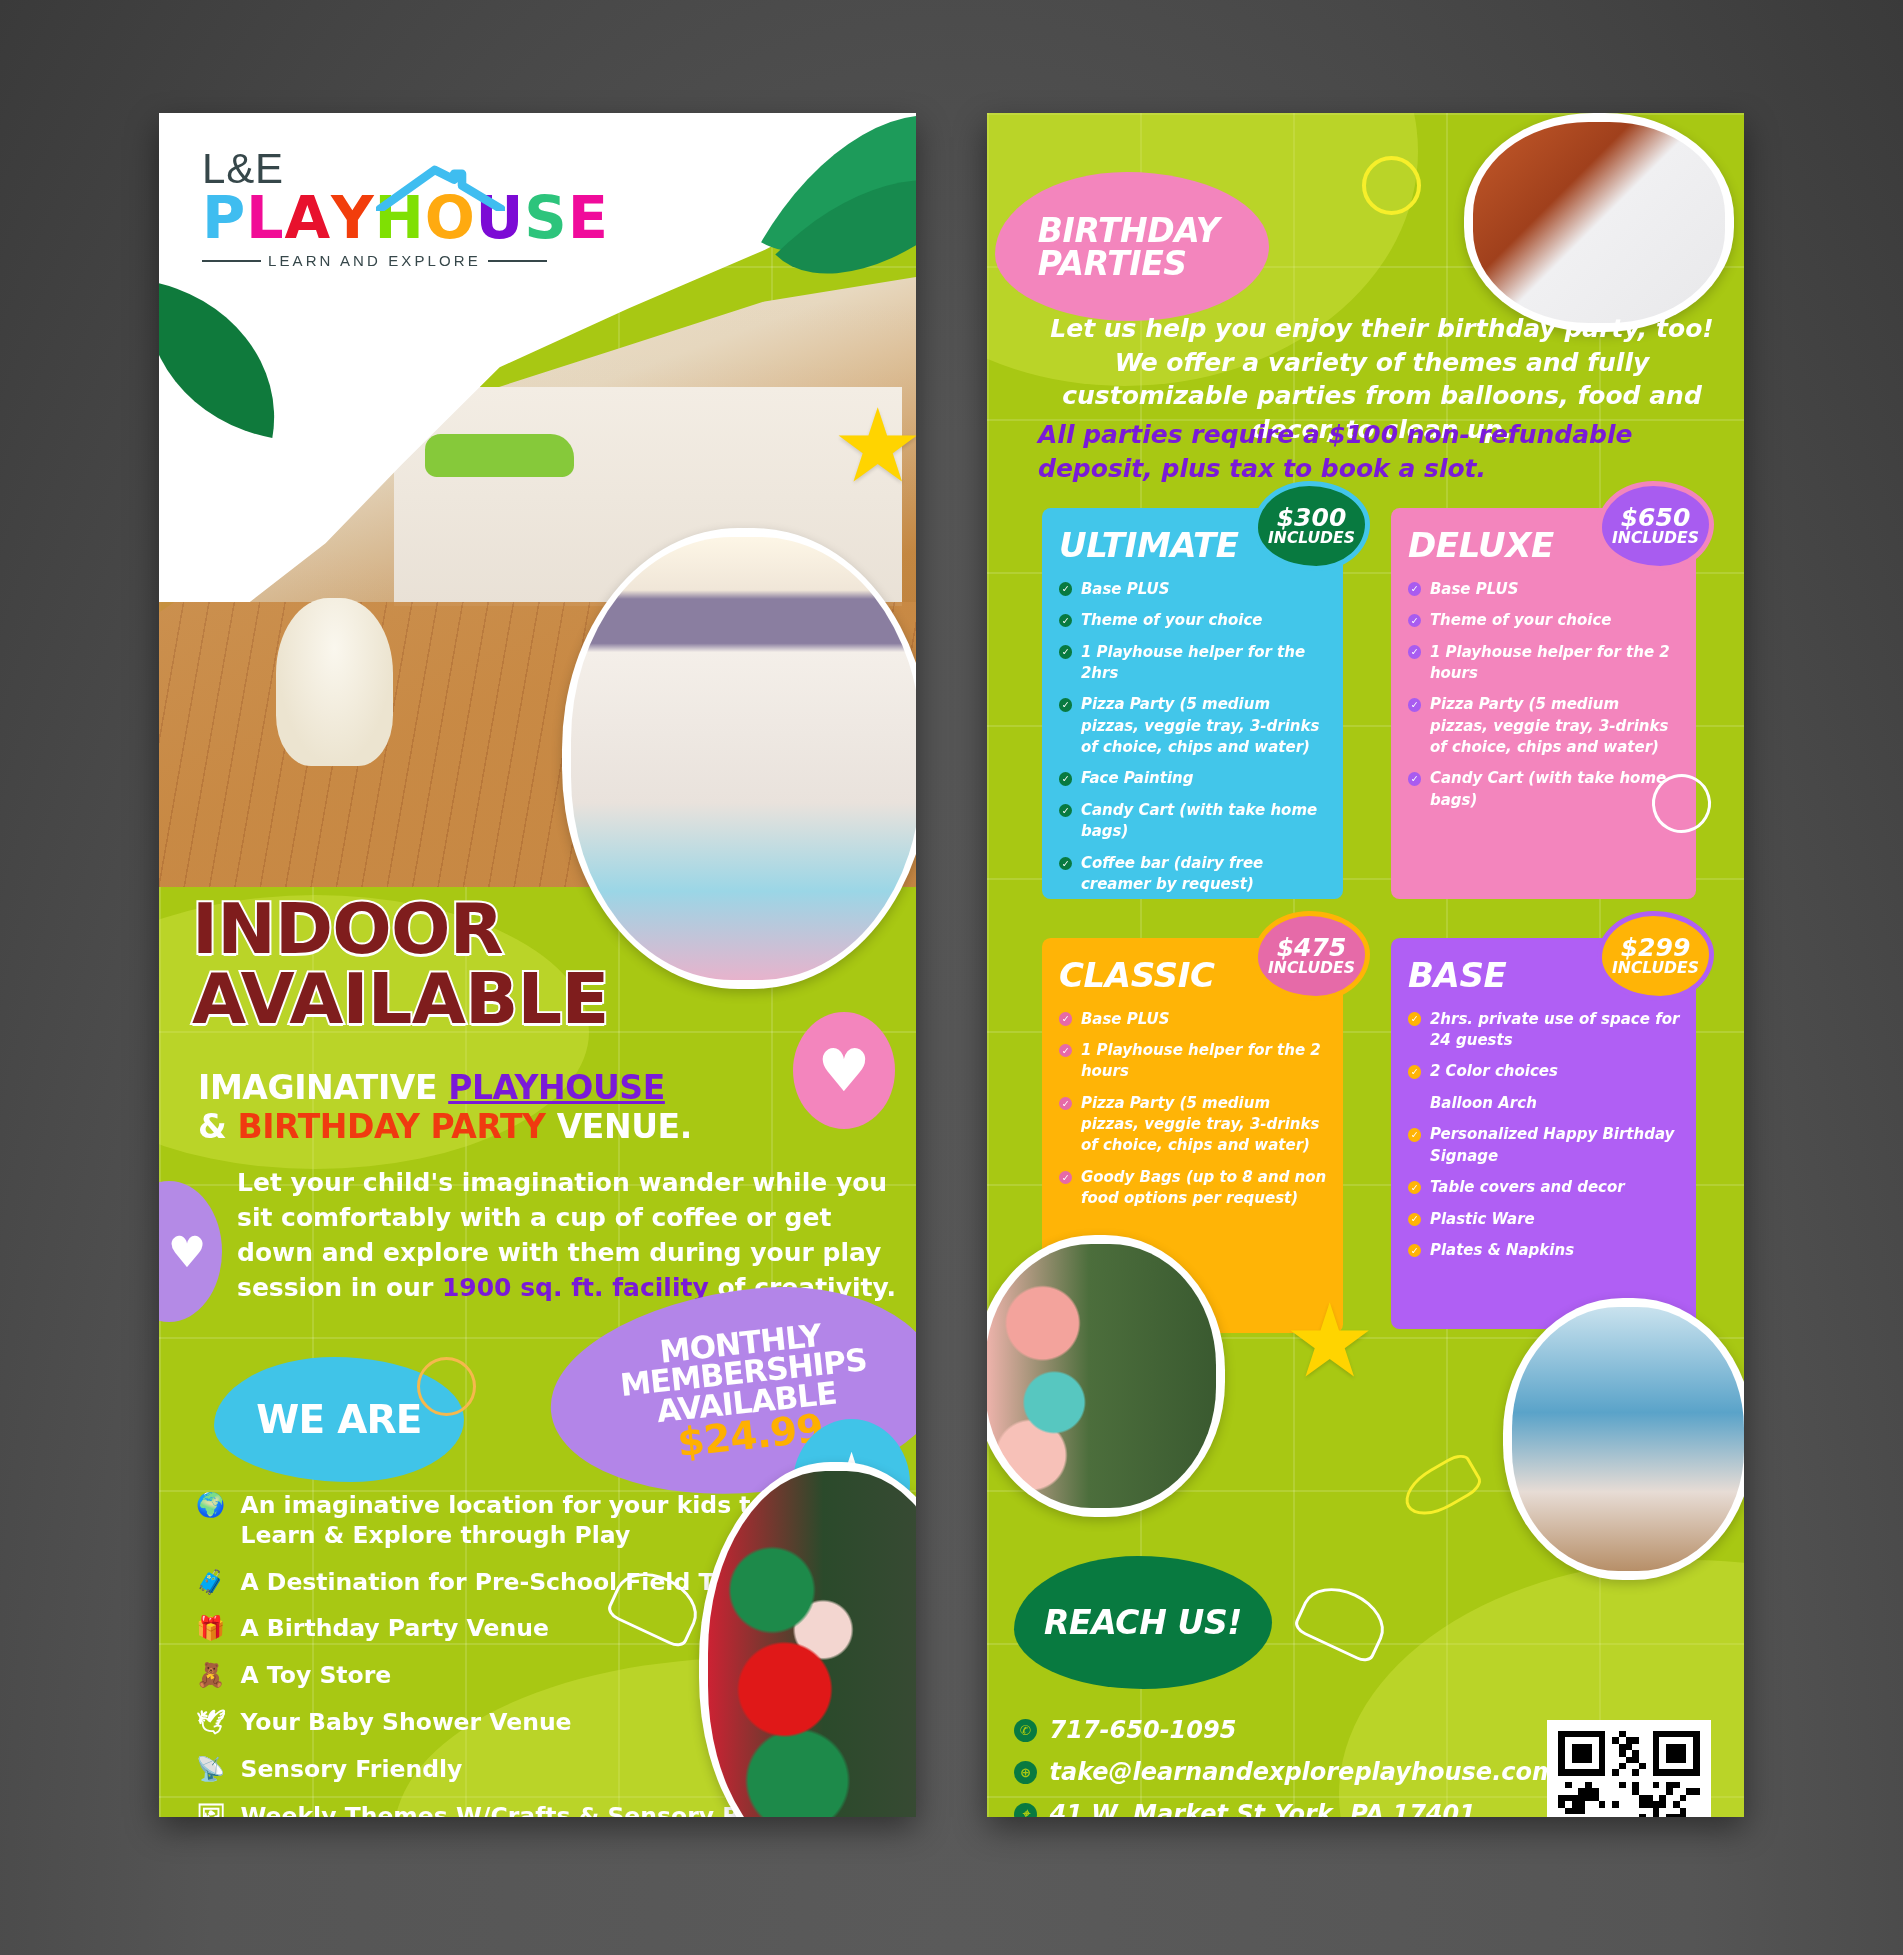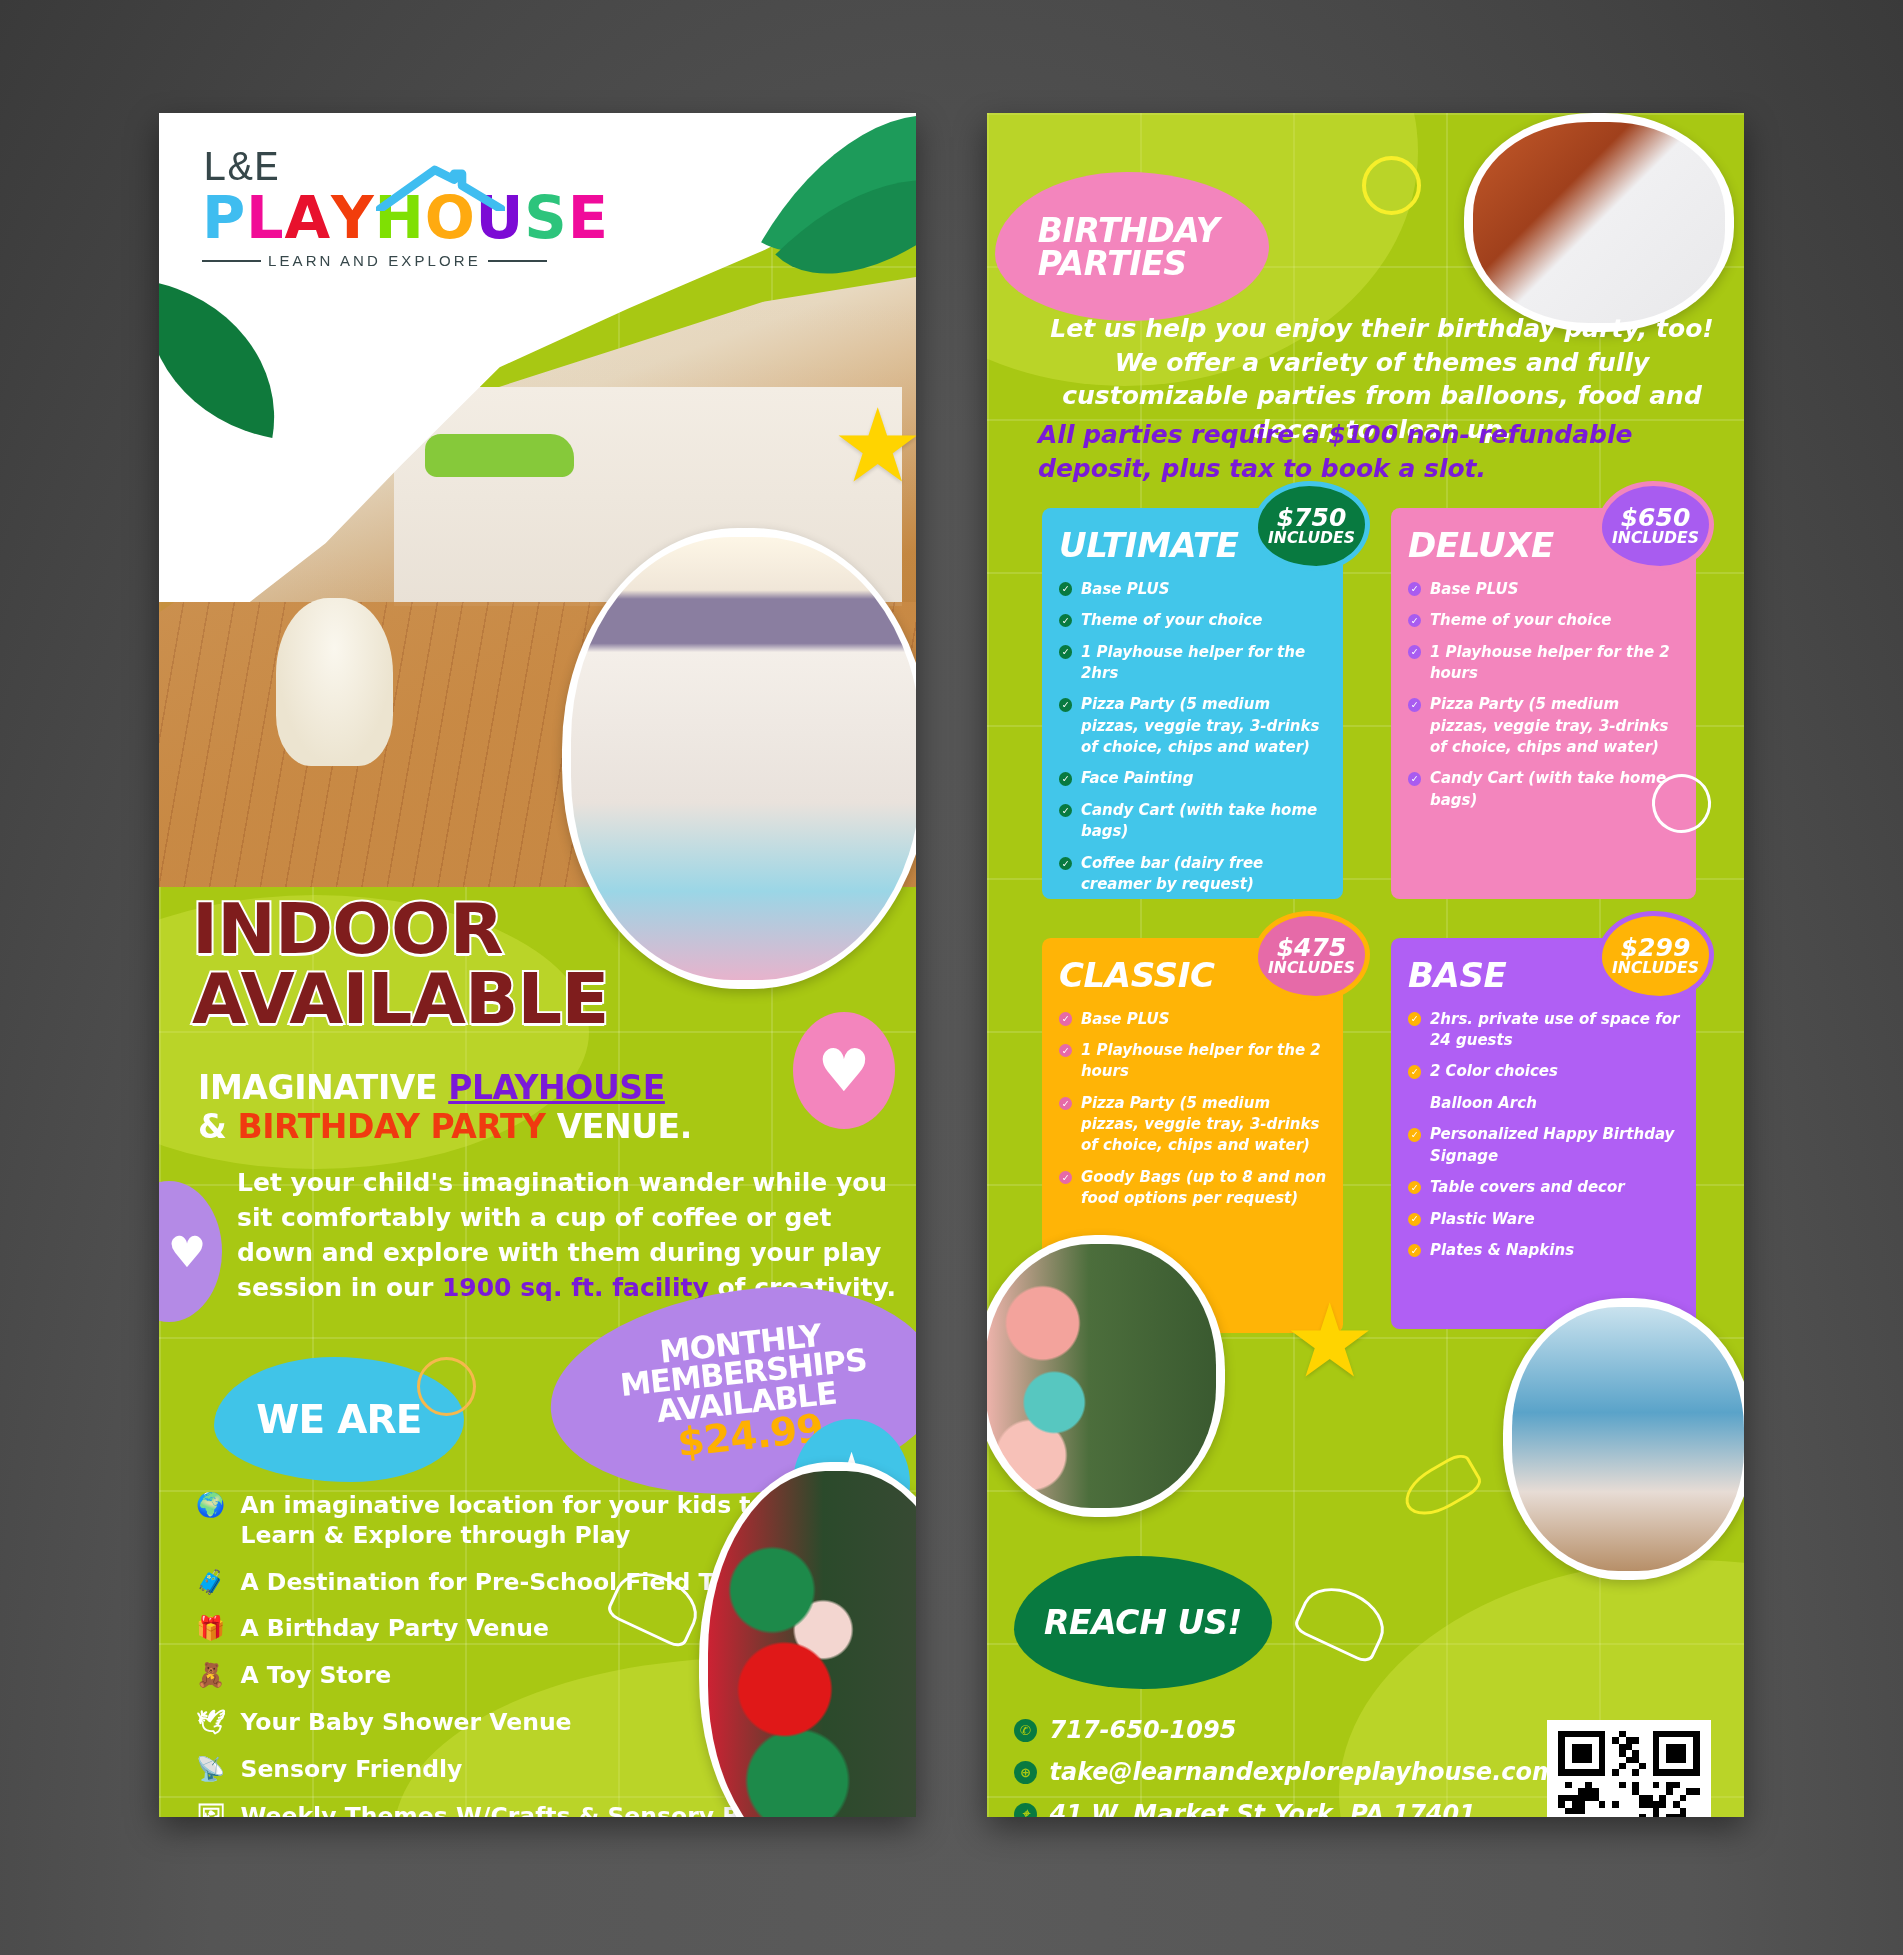--- a/index.html
+++ b/index.html
@@ -62,21 +62,21 @@
   }
   .llama {
     position: absolute; left: 117px; top: 485px; width: 117px; height: 168px;
     background: radial-gradient(ellipse at 50% 30%, #faf7ee 0%, #ece4d0 70%);
     border-radius: 45% 45% 30% 30%;
   }
   .logo {
     position: absolute; left: 43px; top: 35px; width: 391px; height: 125px;
   }
   .logo .le {
-    font-family: Liberation Mono, monospace;
+    font-family: Liberation Sans, sans-serif;
     font-size: 42px; color: #36474a; line-height: 1; letter-spacing: 0.8px;
   }
   .logo .play {
     display: flex; font-family: "DejaVu Sans", sans-serif; font-weight: bold;
     font-size: 59px; line-height: 1; margin-top: -2.3px; letter-spacing: 0.8px;
   }
   .logo .play span { display: inline-block; }
   .logo .tag {
     display: flex; align-items: center; gap: 7px; margin-top: 5.5px;
     font-family: "Liberation Sans", sans-serif; font-size: 15px; letter-spacing: 3.1px; color: #36474a;
@@ -459,21 +459,21 @@
           <span class="chk" style="background:#087a40">✓</span>
           <span>Candy Cart (with take home bags)</span>
         </li>
       <li>
           <span class="chk" style="background:#087a40">✓</span>
           <span>Coffee bar (dairy free creamer by request)</span>
         </li>
     </ul>
   </div>
   <div class="price-badge" style="left:266px; top:368px; background:#087a40; border-color:#42c6ea;">
-    <span class="amt">$750</span>
+    <span class="amt">$300</span>
     <span class="inc">INCLUDES</span>
   </div>
 
   <div class="pkg deluxe">
     <div class="pkg-title">DELUXE</div>
     <ul>
       <li>
           <span class="chk" style="background:#a85cf0">✓</span>
           <span>Base PLUS</span>
         </li>

